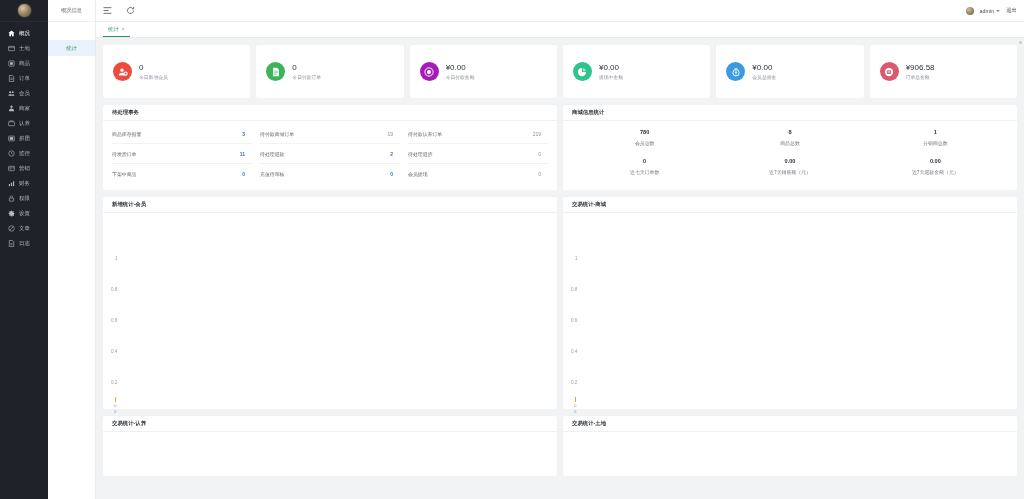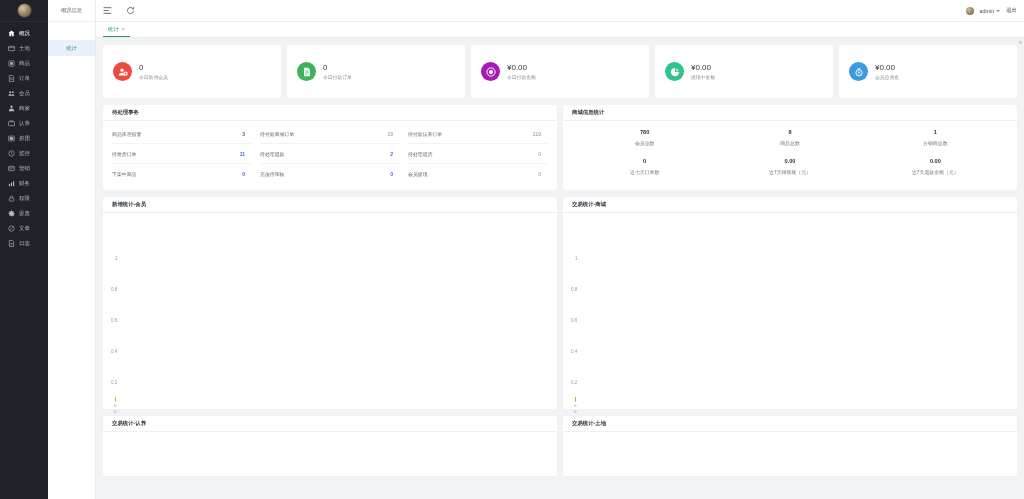--- a/index.html
+++ b/index.html
@@ -436,20 +436,33 @@
                 <path d="M5.6 2.2h4.8v1.6H5.6z"></path>
                 <path d="M8 6.6v5.4M6.2 8.6h3.6" stroke="#fff" stroke-width="1.2"></path>
               </svg>
           </span>
           <span class="stat-text">
             <span class="stat-value">¥0.00</span>
             <span class="stat-label">会员总佣金</span>
           </span>
         </div>
 
+        <div class="stat-card">
+          <span class="stat-ico" style="background:#da5870">
+            <svg viewBox="0 0 16 16">
+                <circle cx="8" cy="8" r="6.6"></circle>
+                <rect x="5" y="5" width="6" height="6" rx=".6" fill="#da5870"></rect>
+                <path d="M6.3 7h3.4M6.3 9h3.4" stroke="#fff" stroke-width=".9"></path>
+              </svg>
+          </span>
+          <span class="stat-text">
+            <span class="stat-value">¥906.58</span>
+            <span class="stat-label">订单总金额</span>
+          </span>
+        </div>
 
       </div>
 
       <div class="panel-row">
 
         <div class="panel">
           <div class="panel-head">
             <span class="panel-title">待处理事务</span>
           </div>
           <div class="todo-body">

